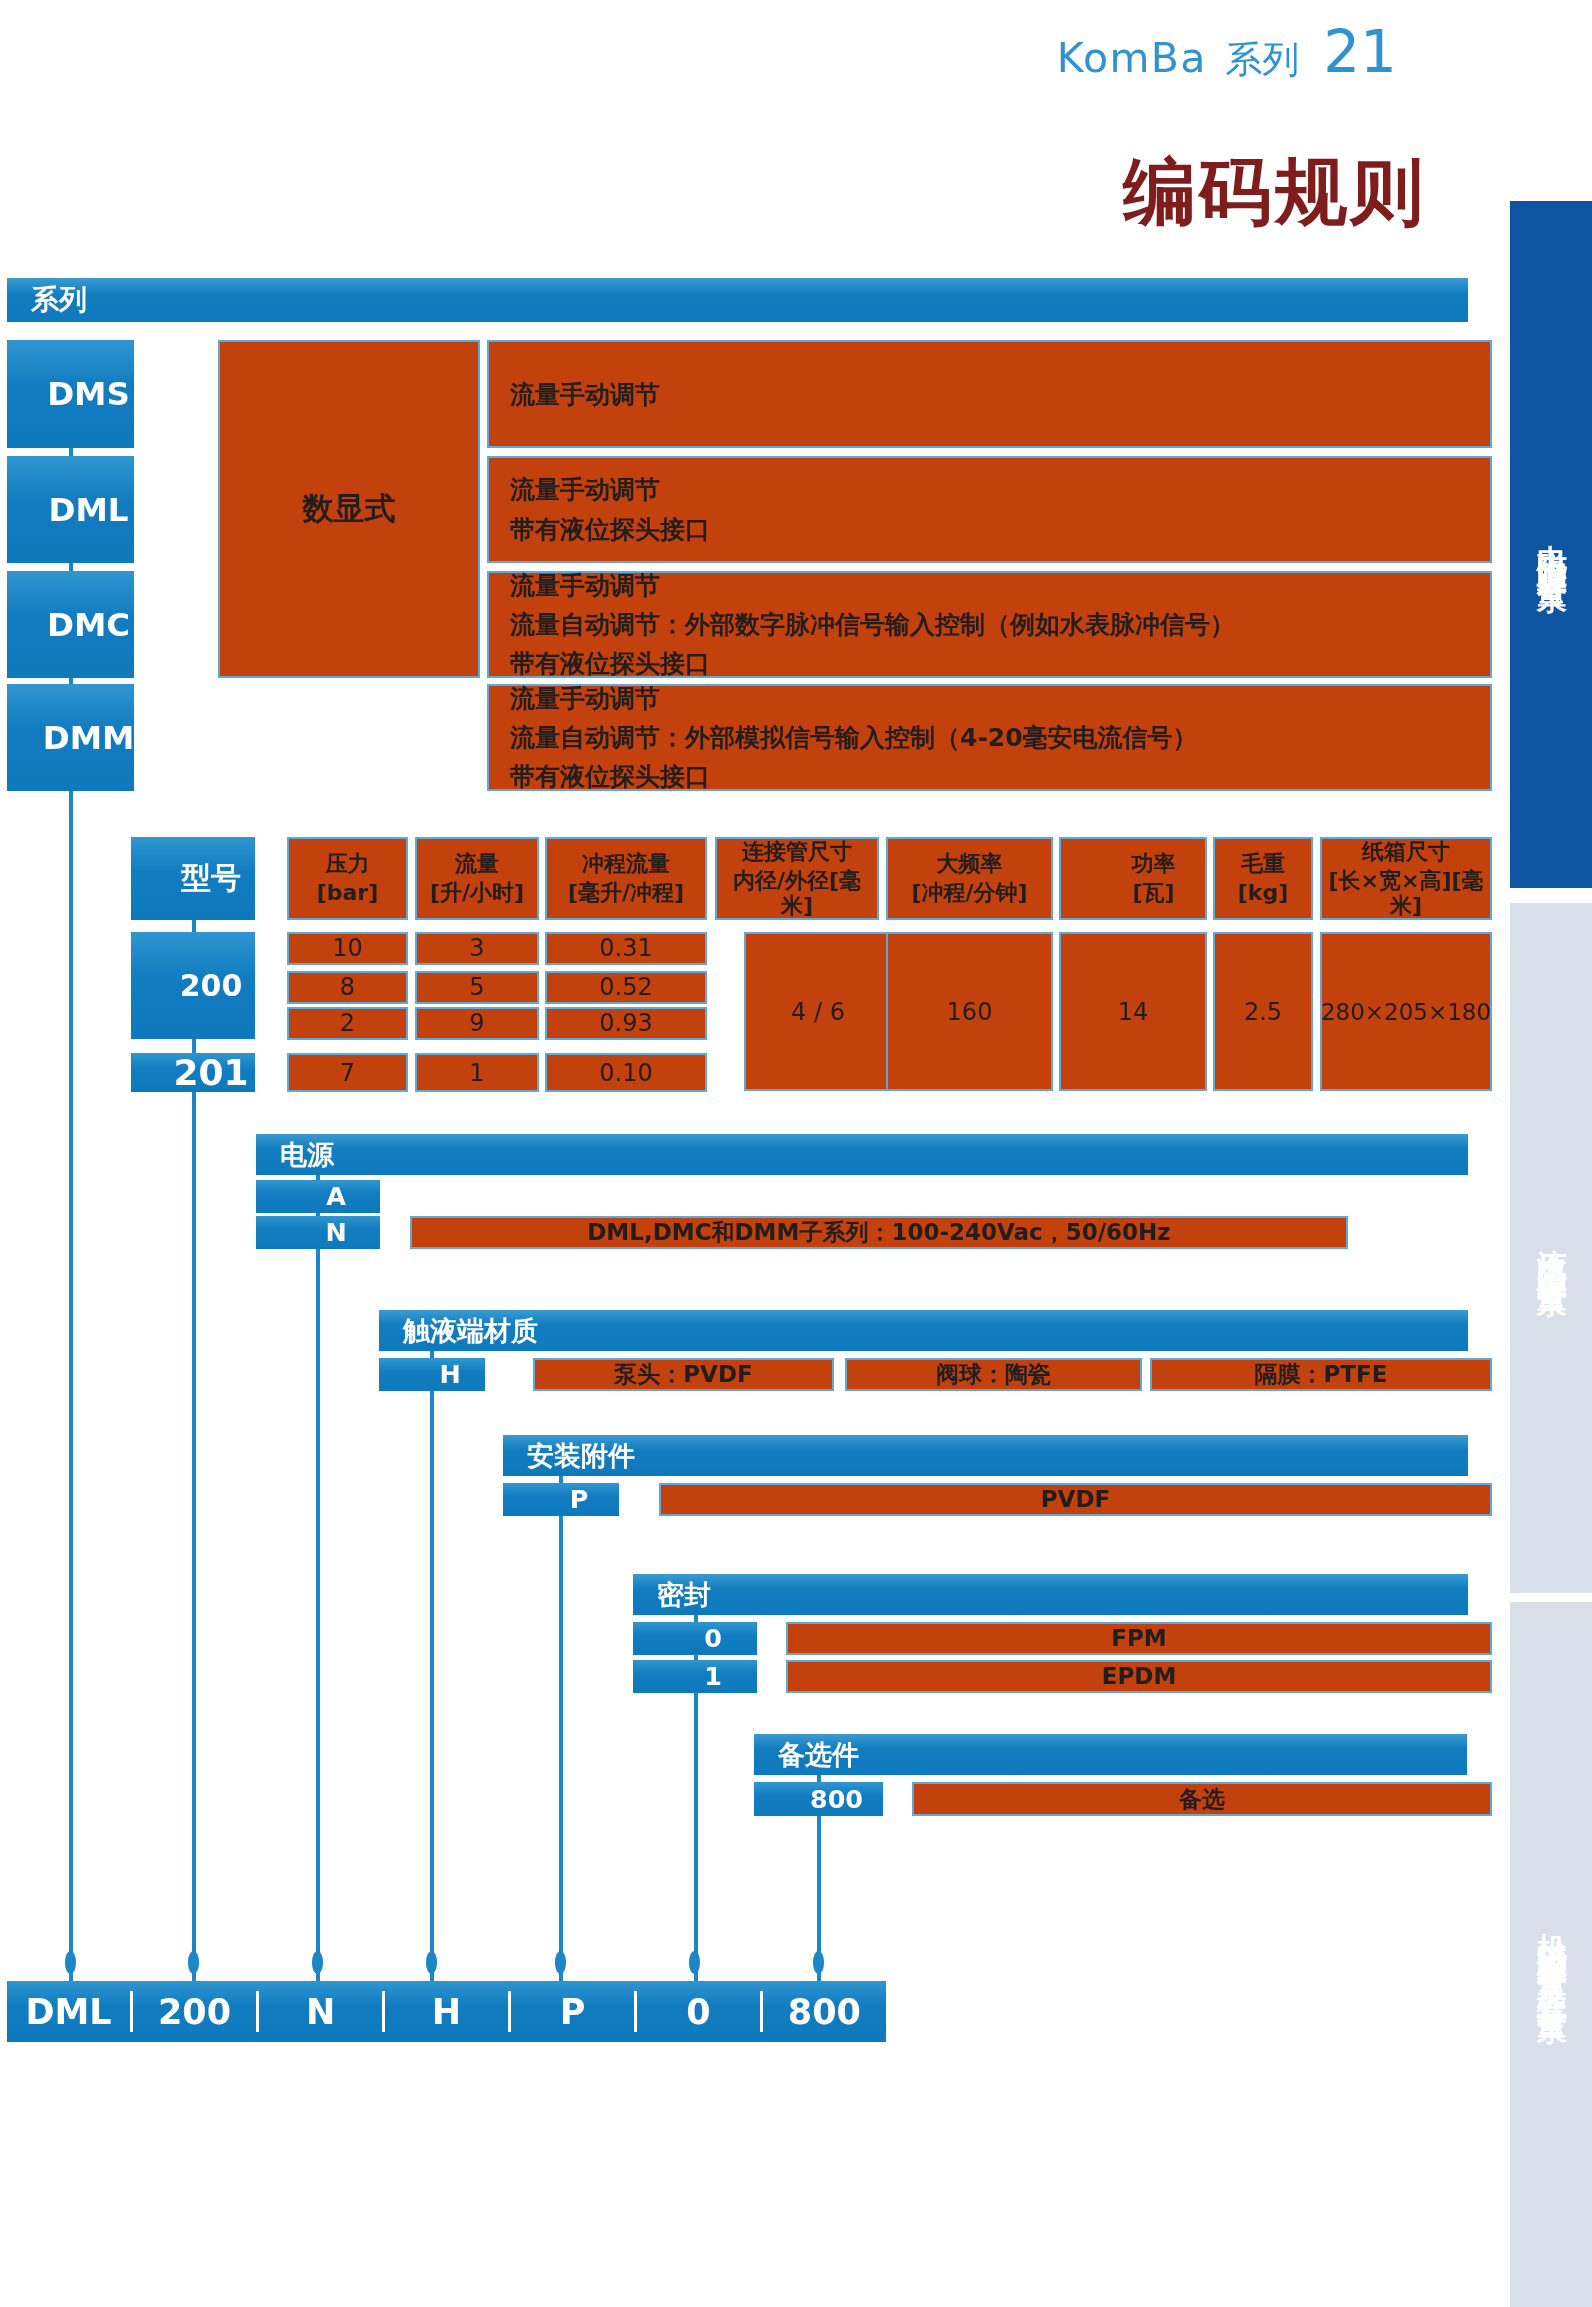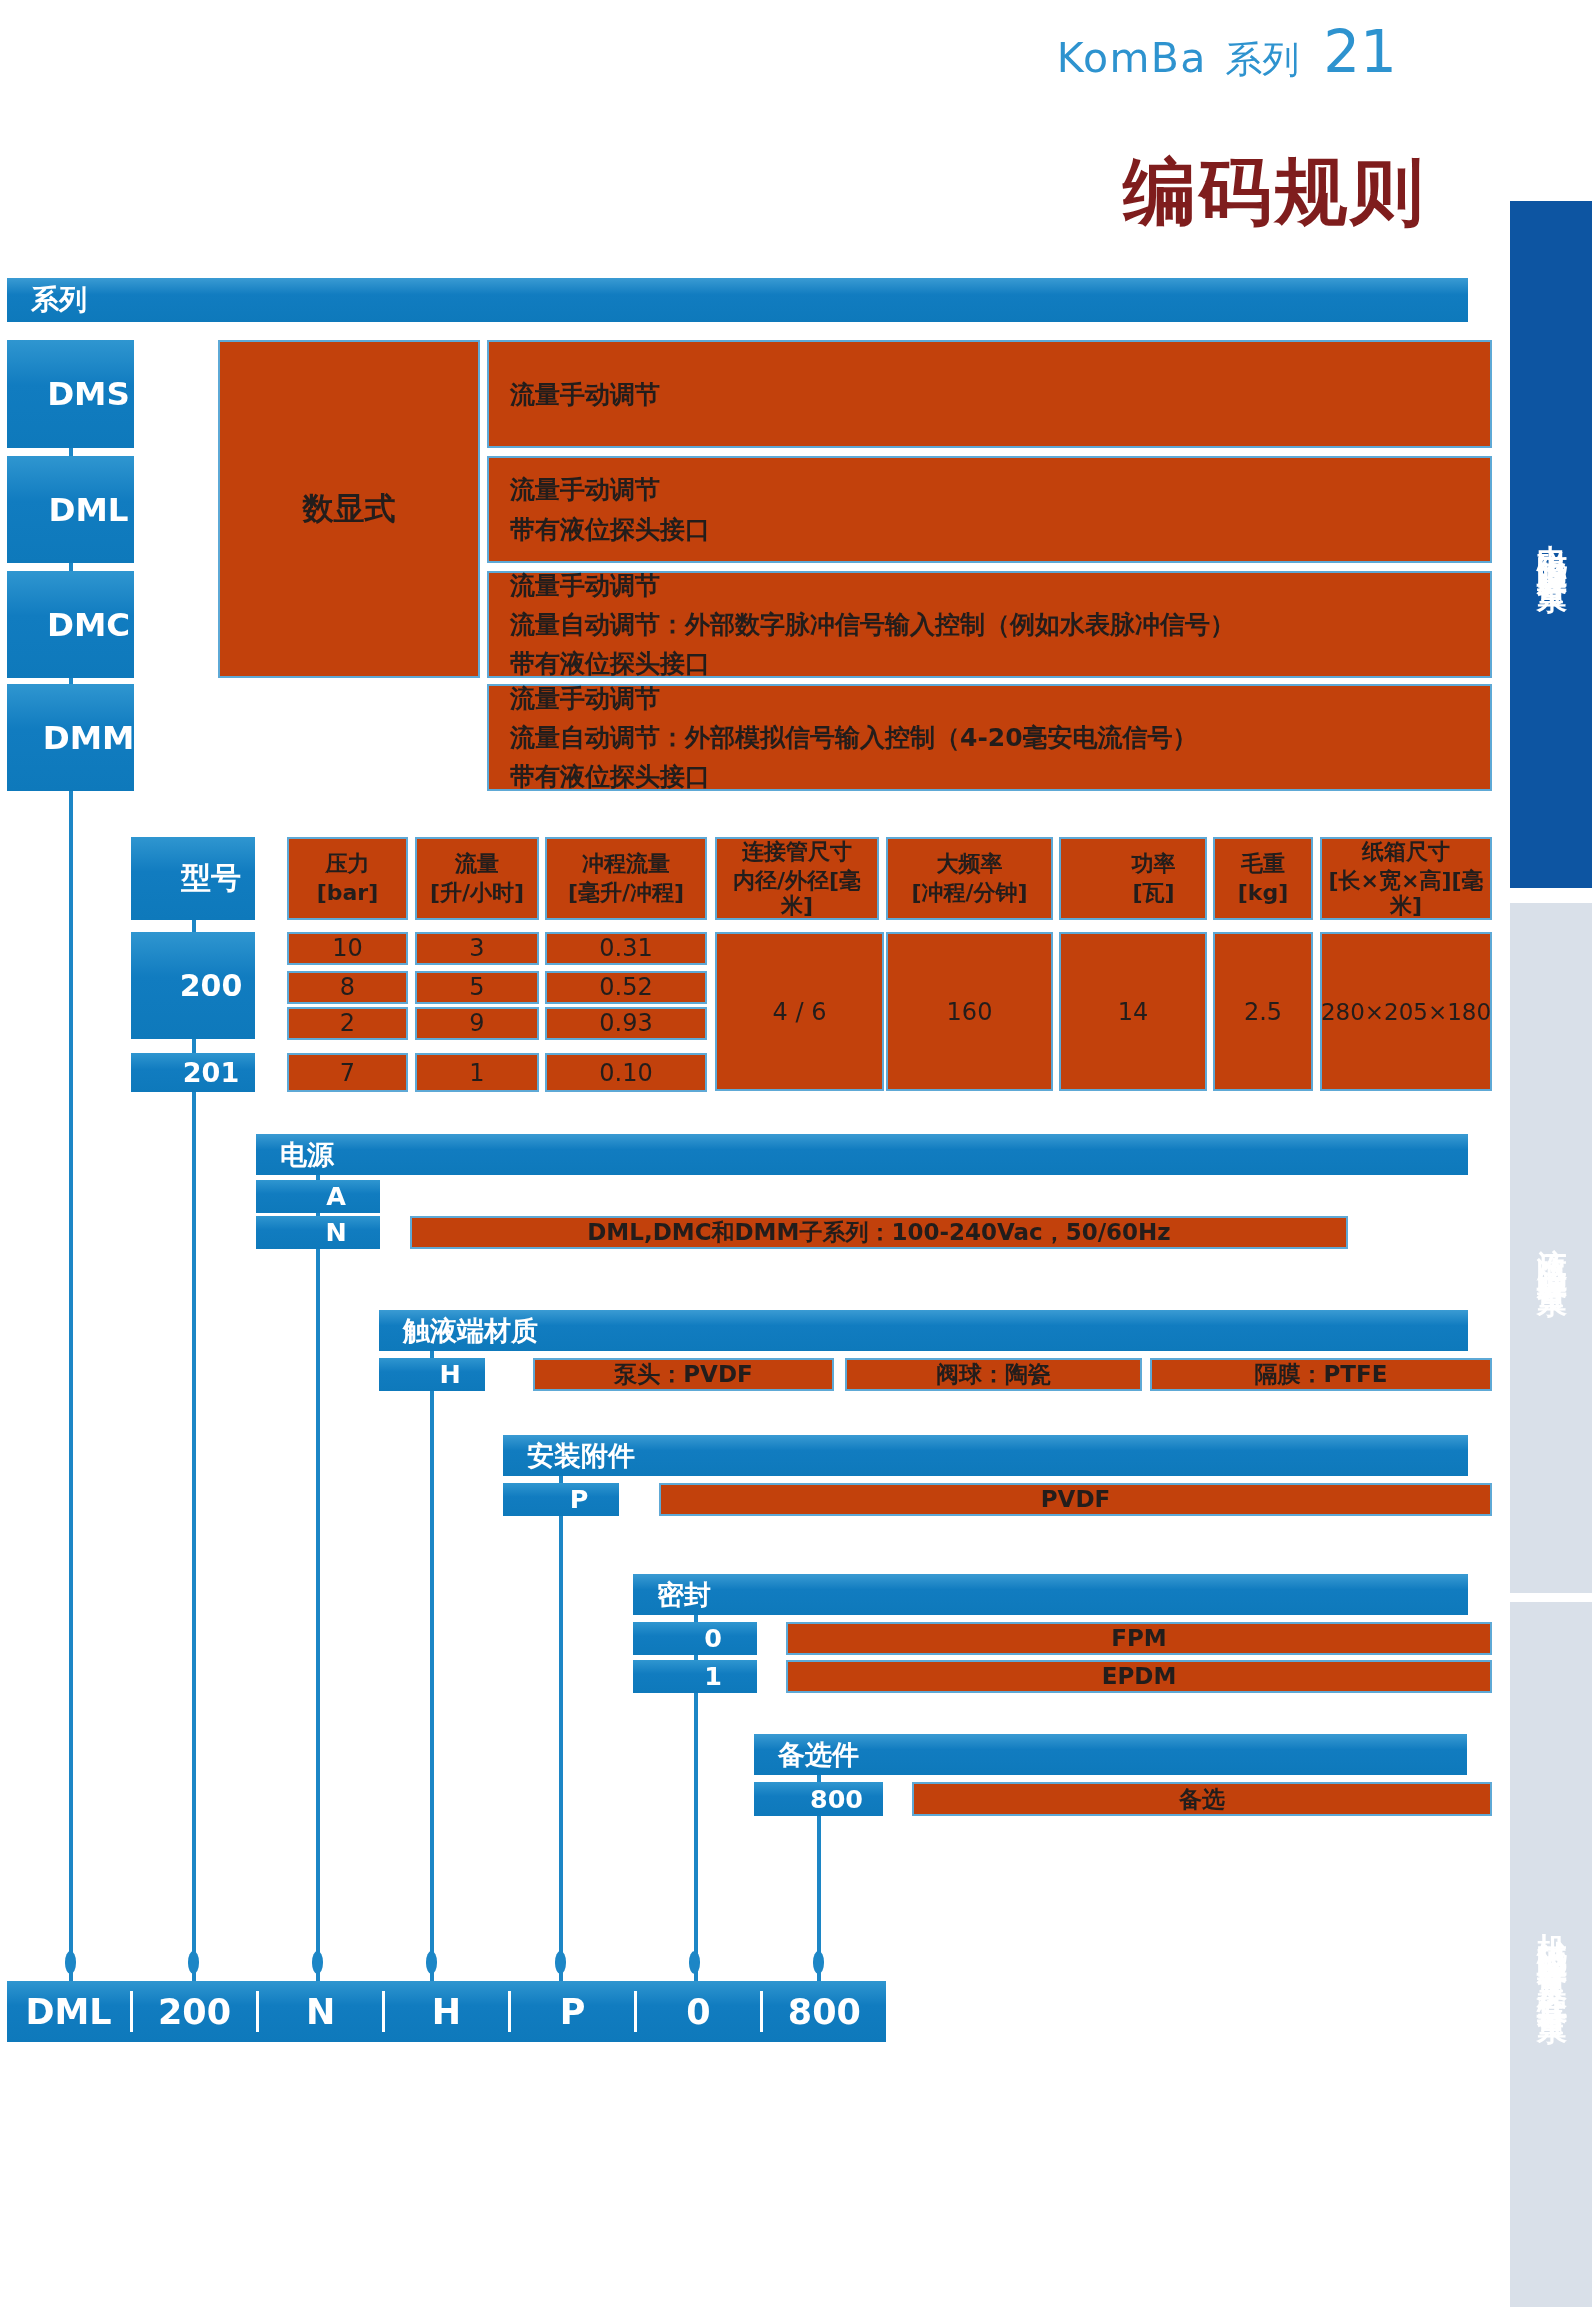--- a/index.html
+++ b/index.html
@@ -37,21 +37,21 @@
   .digital-box { left:194px; top:340px; width:262px; height:338px; font-size:31px; font-weight:700; }
   .desc-box {
     left:463px; width:1005px; flex-direction:column; align-items:flex-start; justify-content:center;
     padding-left:21px; font-size:25px; font-weight:700; line-height:1.32; row-gap:6.4px;
   }
 
   
   .model-header { left:131px; top:837px; width:124px; height:83px; font-size:30px; }
   .hcell { top:837px; height:83px; flex-direction:column; row-gap:3.5px; font-size:22px; font-weight:700; text-align:center; line-height:1.15; }
   .model-200 { left:131px; top:932px; width:124px; height:107px; font-size:30px; }
-  .model-201 { left:131px; top:1053px; width:124px; height:39px; font-size:27px; }
+  .model-201 { left:131px; top:1053px; width:124px; height:39px; font-size:36px; }
   .dcell { font-size:24px; }
   .mcell { top:932px; height:159px; font-size:24px; }
 
   
   .code-box { font-size:25.4px; }
   .value-box { font-size:23px; font-weight:700; }
 
   
   .code-bar {
     position:absolute; left:7px; top:1981px; width:879px; height:61px;
@@ -166,21 +166,21 @@
   <div class="whitebox dcell" style="left:391px; width:124px; top:971px; height:32.5px;">5</div>
   <div class="whitebox dcell" style="left:521px; width:162px; top:971px; height:32.5px;">0.52</div>
   <div class="whitebox dcell" style="left:263px; width:121px; top:1007px; height:32.5px;">2</div>
   <div class="whitebox dcell" style="left:391px; width:124px; top:1007px; height:32.5px;">9</div>
   <div class="whitebox dcell" style="left:521px; width:162px; top:1007px; height:32.5px;">0.93</div>
 
   <div class="whitebox dcell" style="left:263px; width:121px; top:1053px; height:39px;">7</div>
   <div class="whitebox dcell" style="left:391px; width:124px; top:1053px; height:39px;">1</div>
   <div class="whitebox dcell" style="left:521px; width:162px; top:1053px; height:39px;">0.10</div>
 
-  <div class="whitebox mcell" style="left:691px; width:169px;">4 / 6</div>
+  <div class="whitebox mcell" style="left:720px; width:148px;">4 / 6</div>
   <div class="whitebox mcell" style="left:862px; width:167px;">160</div>
   <div class="whitebox mcell" style="left:1035px; width:148px;">14</div>
   <div class="whitebox mcell" style="left:1189px; width:100px;">2.5</div>
   <div class="whitebox mcell" style="left:1296px; width:172px; font-size:23px;">280×205×180</div>
 
   <div class="bar" style="left:256px; top:1134px; width:1212px; height:41px;">电源</div>
   <div class="bluebox code-box" style="left:256px; top:1180px; width:124px; height:32.5px;">A</div>
   <div class="bluebox code-box" style="left:256px; top:1216px; width:124px; height:32.5px;">N</div>
   <div class="whitebox value-box" style="left:386px; top:1216px; width:938px; height:32.5px;">DML,DMC和DMM子系列：100-240Vac，50/60Hz</div>
 

